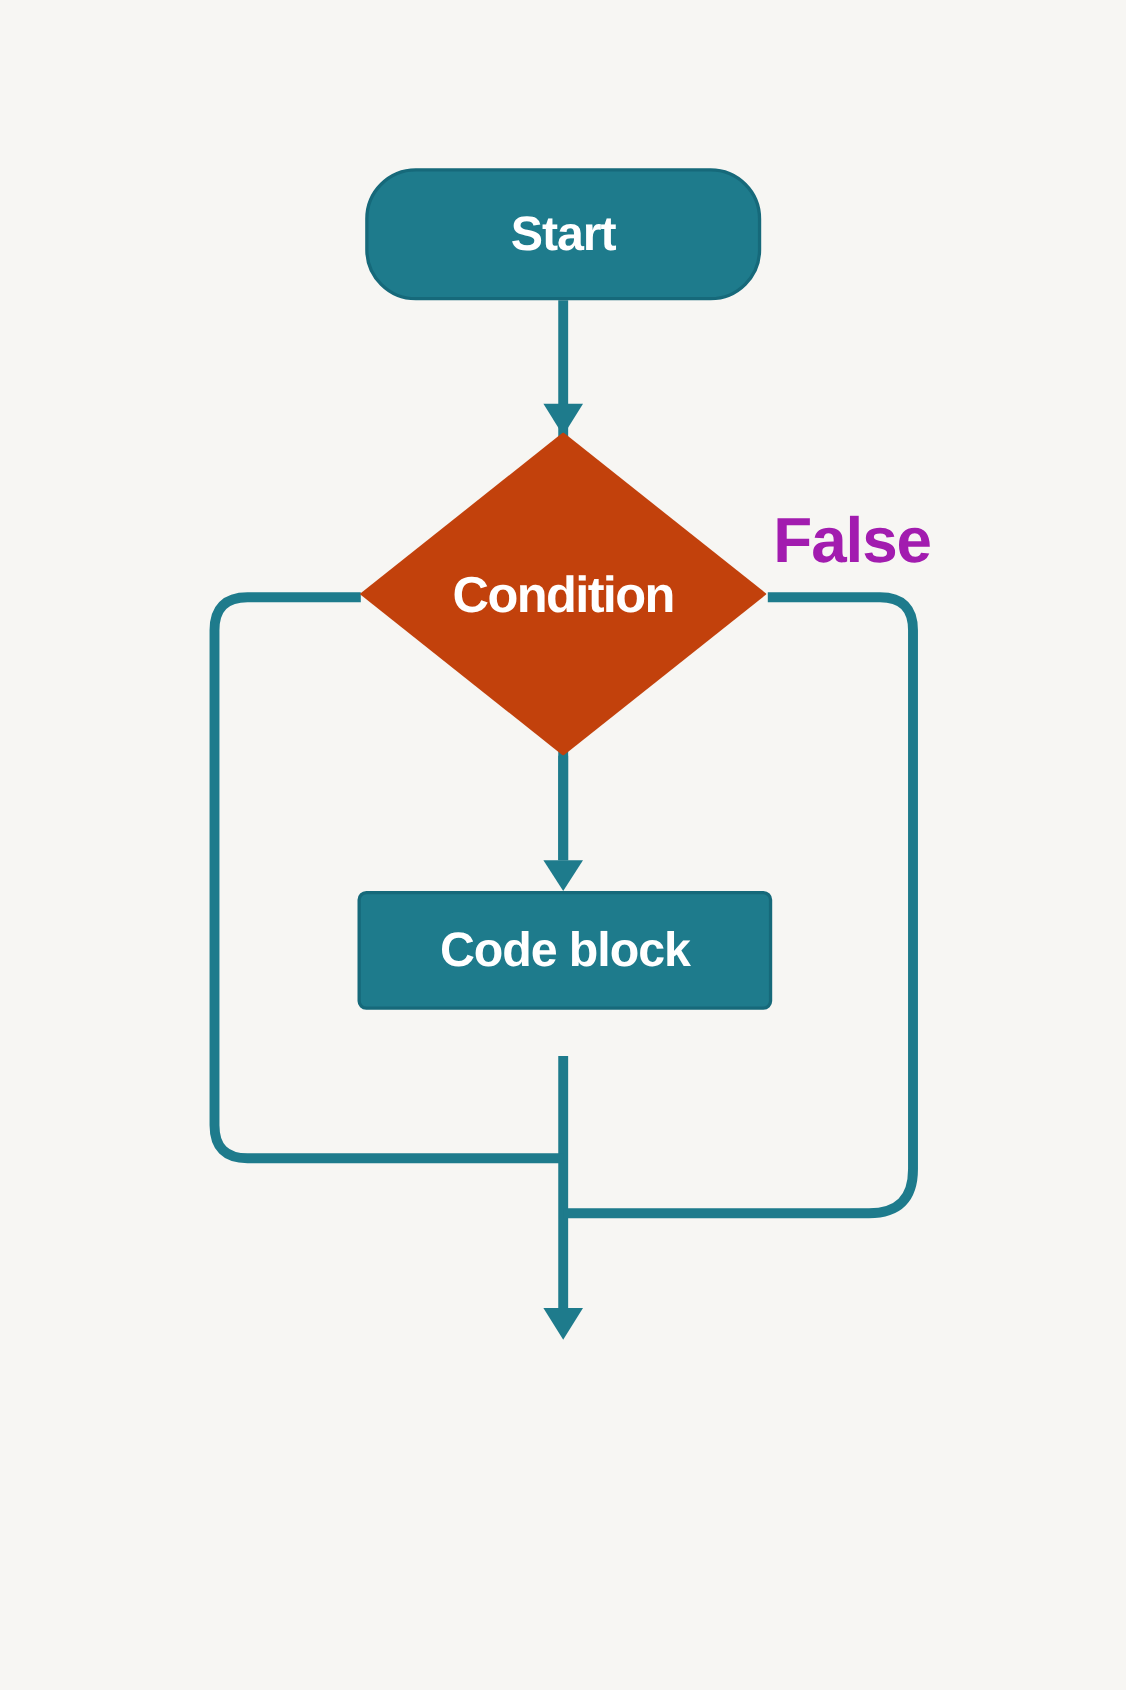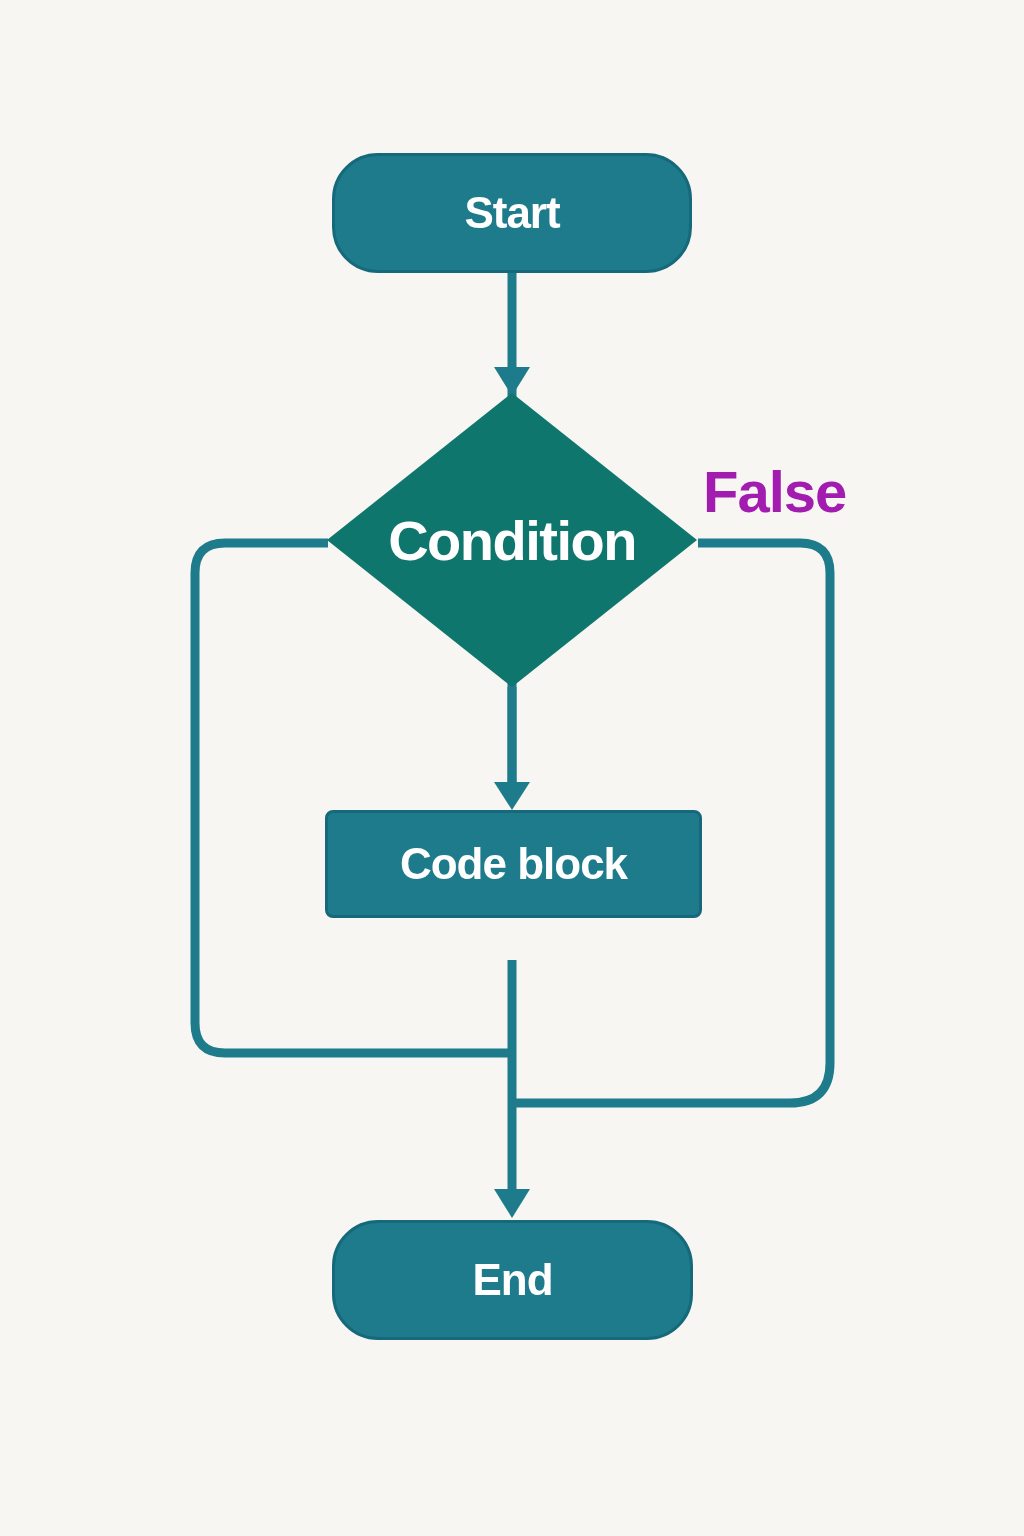--- a/index.html
+++ b/index.html
@@ -62,24 +62,24 @@
     top: 1220px;
     width: 361px;
     height: 120px;
     border-radius: 46px;
   }
   .node-condition {
     left: 327px;
     top: 393px;
     width: 370px;
     height: 294px;
-    background: #0f766e;
+    background: #c2410c;
     border: none;
     clip-path: polygon(50% 0%, 100% 50%, 50% 100%, 0% 50%);
-    font-size: 56px;
+    font-size: 46px;
     letter-spacing: -1.5px;
   }
   .edge-label {
     position: absolute;
     left: 703px;
     top: 458px;
     font-size: 58px;
     font-weight: 600;
     letter-spacing: -1px;
     color: #a21caf;
@@ -113,17 +113,14 @@
   <div class="node node-condition">
     <span>Condition</span>
   </div>
 
   <div class="edge-label">False</div>
 
   <div class="node node-code-block">
     <span>Code block</span>
   </div>
 
-  <div class="node node-end">
-    <span>End</span>
-  </div>
 
 </div>
 
 </body></html>

